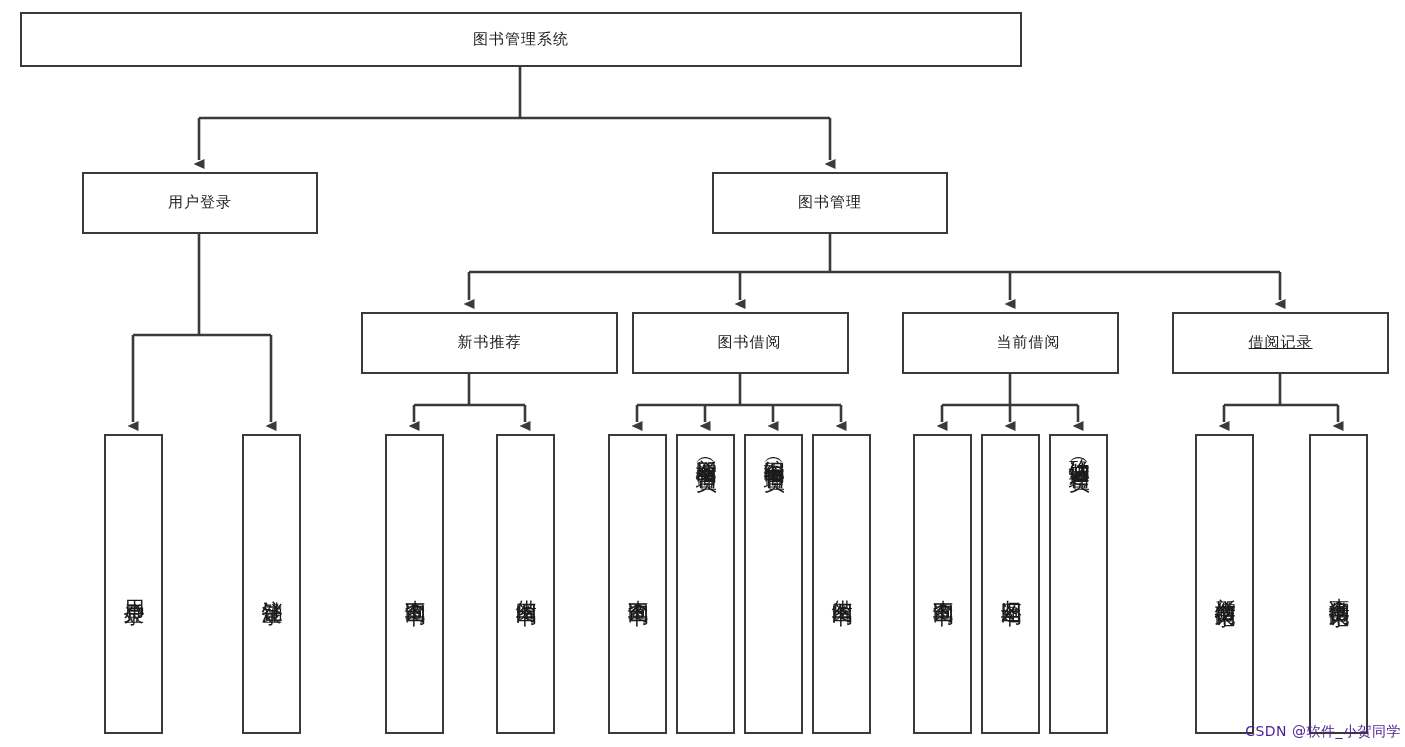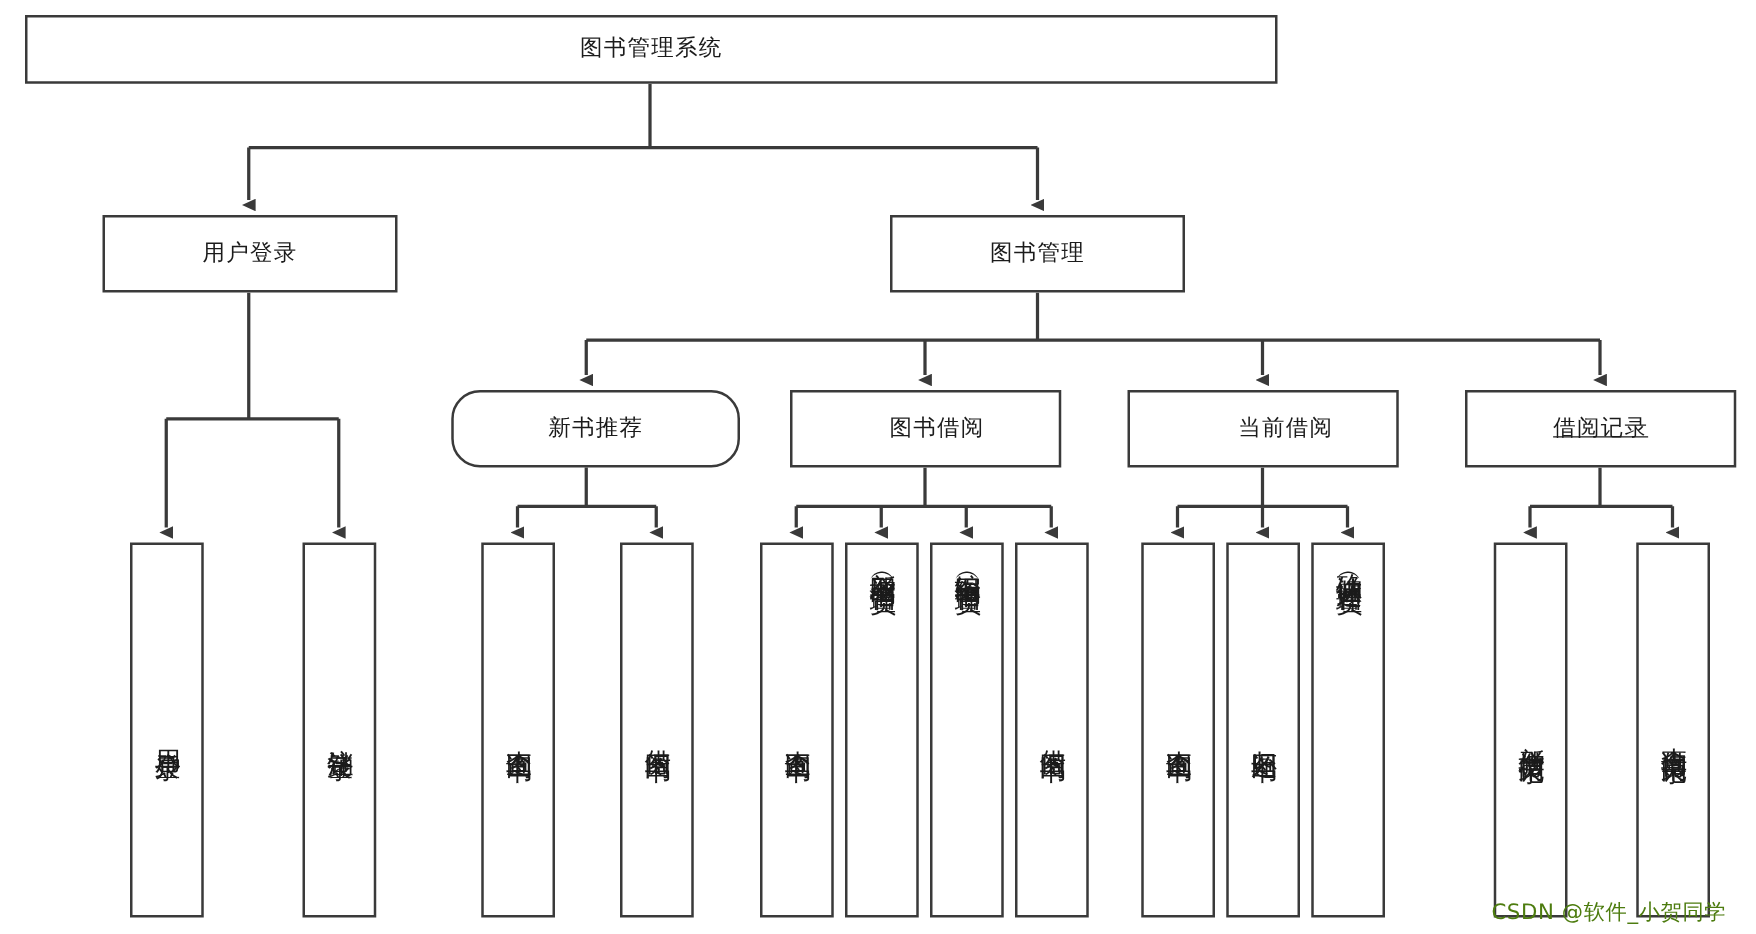--- a/index.html
+++ b/index.html
@@ -30,21 +30,21 @@
     position: absolute;
     box-sizing: border-box;
     background: #ffffff;
     border: 2px solid #3a3a3a;
     display: flex;
     align-items: center;
     justify-content: center;
     color: #1b1b1b;
   }
   .node-h .node-label {
-    font-size: 18px;
+    font-size: 15px;
     line-height: 1.15;
     letter-spacing: 1px;
     white-space: nowrap;
   }
   .node-v {
     align-items: flex-start;
     padding-top: 6px;
   }
   .node-v .node-label {
     writing-mode: vertical-rl;
@@ -53,24 +53,24 @@
     line-height: 1.32;
     letter-spacing: 2px;
     text-align: left;
     white-space: nowrap;
   }
   .node-v.v-center {
     align-items: center;
   }
   #watermark {
     position: absolute;
-    right: 24px;
+    right: 4px;
     bottom: 6px;
-    font-size: 17px;
-    color: #4d7c0f;
+    font-size: 14px;
+    color: #4c1d95;
     letter-spacing: 0.5px;
     white-space: nowrap;
     user-select: none;
   }
 </style>
 </head>
 <body>
 
 <div id="diagram-root">
 
@@ -129,21 +129,21 @@
   </div>
 
   <div class="node node-h" style="left:82px; top:172px; width:236px; height:62px;">
     <span class="node-label">用户登录</span>
   </div>
 
   <div class="node node-h" style="left:712px; top:172px; width:236px; height:62px;">
     <span class="node-label">图书管理</span>
   </div>
 
-  <div class="node node-h" style="left:361px; top:312px; width:231px; height:62px;border-radius:23px;">
+  <div class="node node-h" style="left:361px; top:312px; width:257px; height:62px;">
     <span class="node-label">新书推荐</span>
   </div>
 
   <div class="node node-h" style="left:632px; top:312px; width:217px; height:62px;padding-left:18px;">
     <span class="node-label">图书借阅</span>
   </div>
 
   <div class="node node-h" style="left:902px; top:312px; width:217px; height:62px;padding-left:36px;">
     <span class="node-label">当前借阅</span>
   </div>

